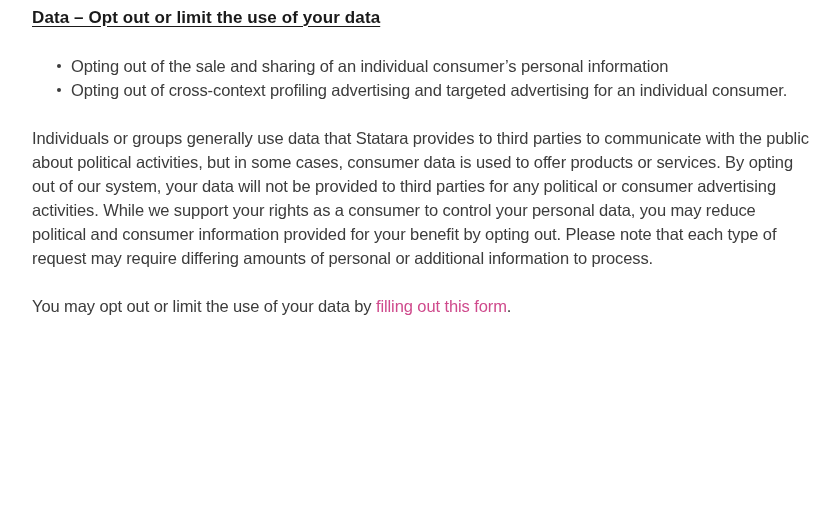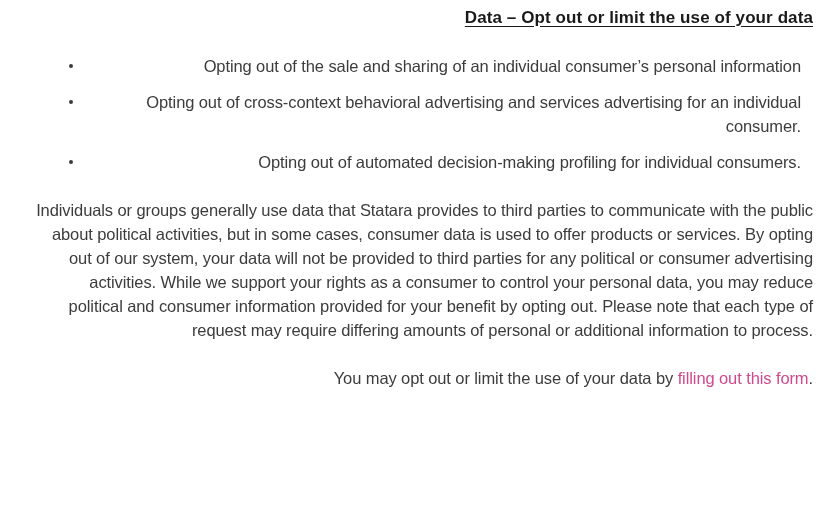--- a/index.html
+++ b/index.html
@@ -14,21 +14,20 @@
     height: 508px;
     overflow: hidden;
     box-sizing: border-box;
   }
   .content {
     margin: 8px 23px 0 32px;
     width: 781px;
     font-size: 16.5px;
     line-height: 24px;
     letter-spacing: -0.1px;
-    text-align: right;
   }
   h2.section-heading {
     font-size: 17px;
     line-height: 20px;
     font-weight: bold;
     color: #1a1a1a;
     text-decoration: underline;
     text-underline-offset: 3px;
     margin: 0 0 26px 0;
     letter-spacing: 0.1px;
@@ -36,21 +35,21 @@
   p {
     margin: 0 0 24px 0;
   }
   ul.choices-list {
     margin: 0 0 24px 0;
     padding: 0 0 0 39px;
     list-style: none;
   }
   ul.choices-list li {
     position: relative;
-    margin: 12px;
+    margin: 0;
   }
   ul.choices-list li::before {
     content: "";
     position: absolute;
     left: -14px;
     top: 10px;
     width: 4px;
     height: 4px;
     border-radius: 50%;
     background: #3c3c3c;
@@ -67,21 +66,20 @@
 </head>
 <body>
 
 <div class="content">
 
   <h2 class="section-heading">Data – Opt out or limit the use of your data</h2>
 
 
   <ul class="choices-list">
     <li>Opting out of the sale and sharing of an individual consumer’s personal information</li>
-    <li>Opting out of cross-context behavioral advertising and services advertising for an individual consumer.</li>
-    <li>Opting out of automated decision-making profiling for individual consumers.</li>
+    <li>Opting out of cross-context profiling advertising and targeted advertising for an individual consumer.</li>
   </ul>
 
   <p>Individuals or groups generally use data that Statara provides to third parties to communicate with the public about political activities, but in some cases, consumer data is used to offer products or services. By opting out of our system, your data will not be provided to third parties for any political or consumer advertising activities. While we support your rights as a consumer to control your personal data, you may reduce political and consumer information provided for your benefit by opting out. Please note that each type of request may require differing amounts of personal or additional information to process.</p>
 
   <p class="closing"><span>You may opt out or limit the use of your data by </span><a class="form-link">filling out this form</a><span>.</span></p>
 
 </div>
 
 </body></html>

